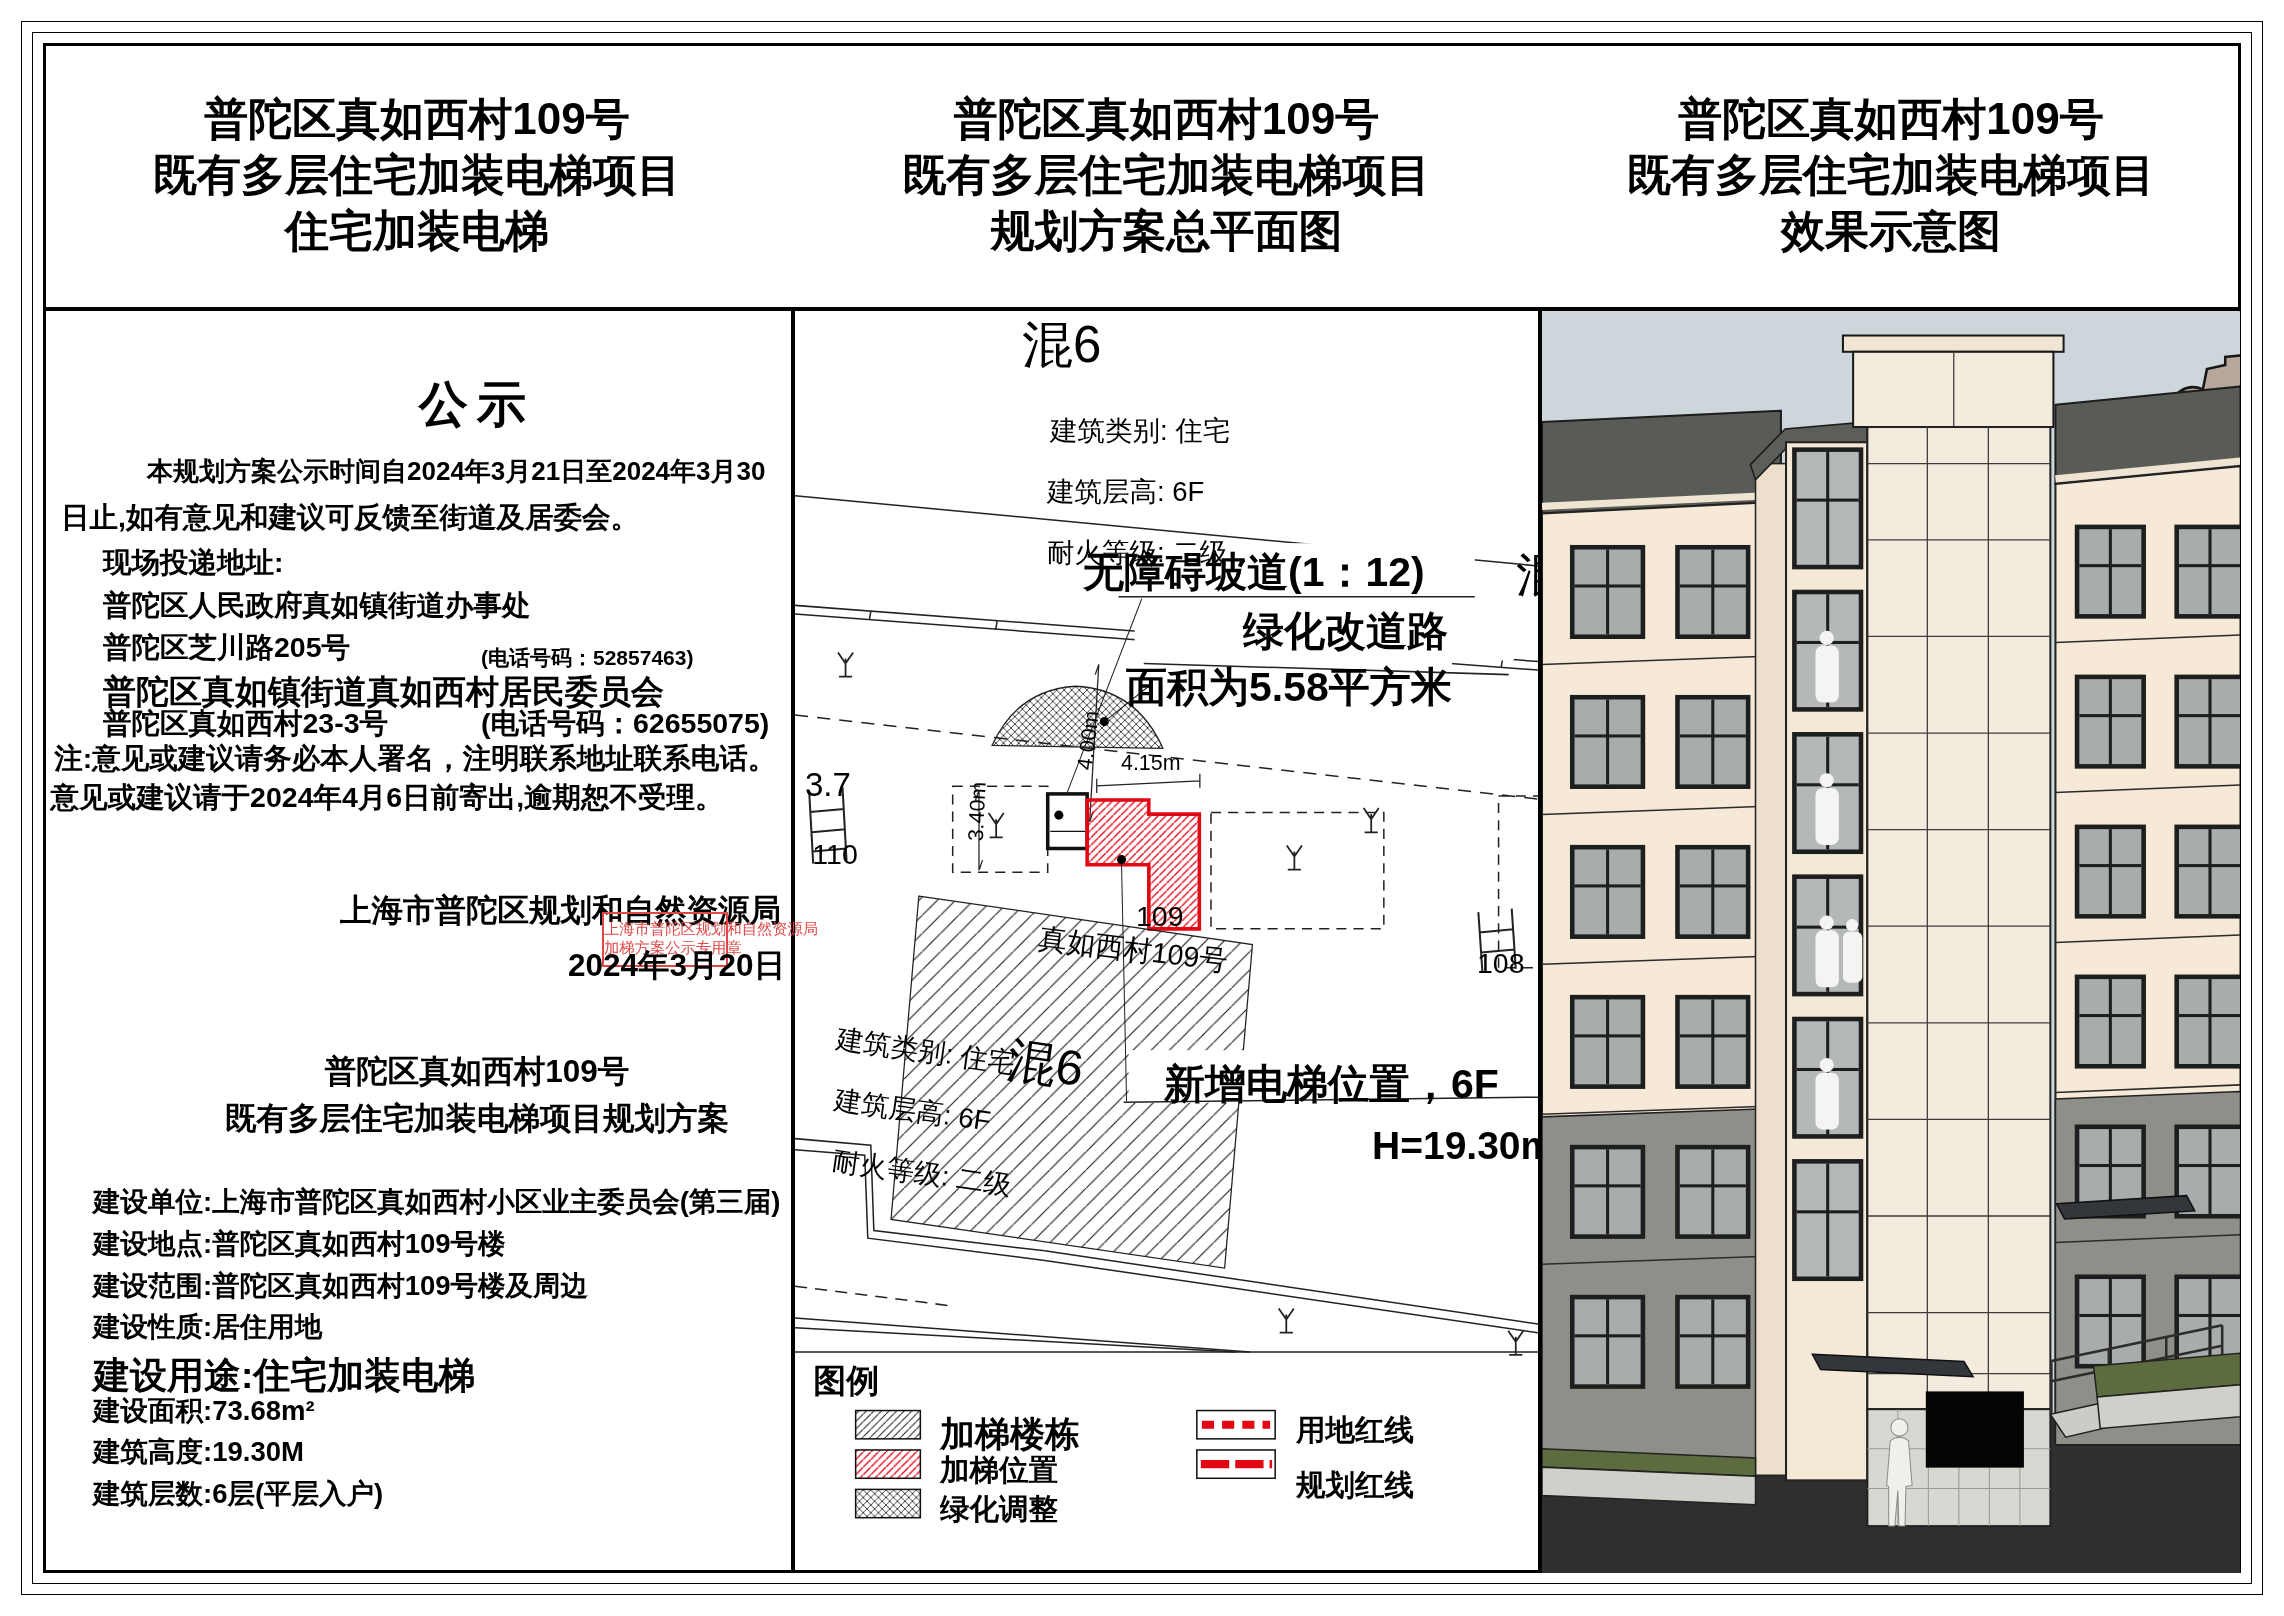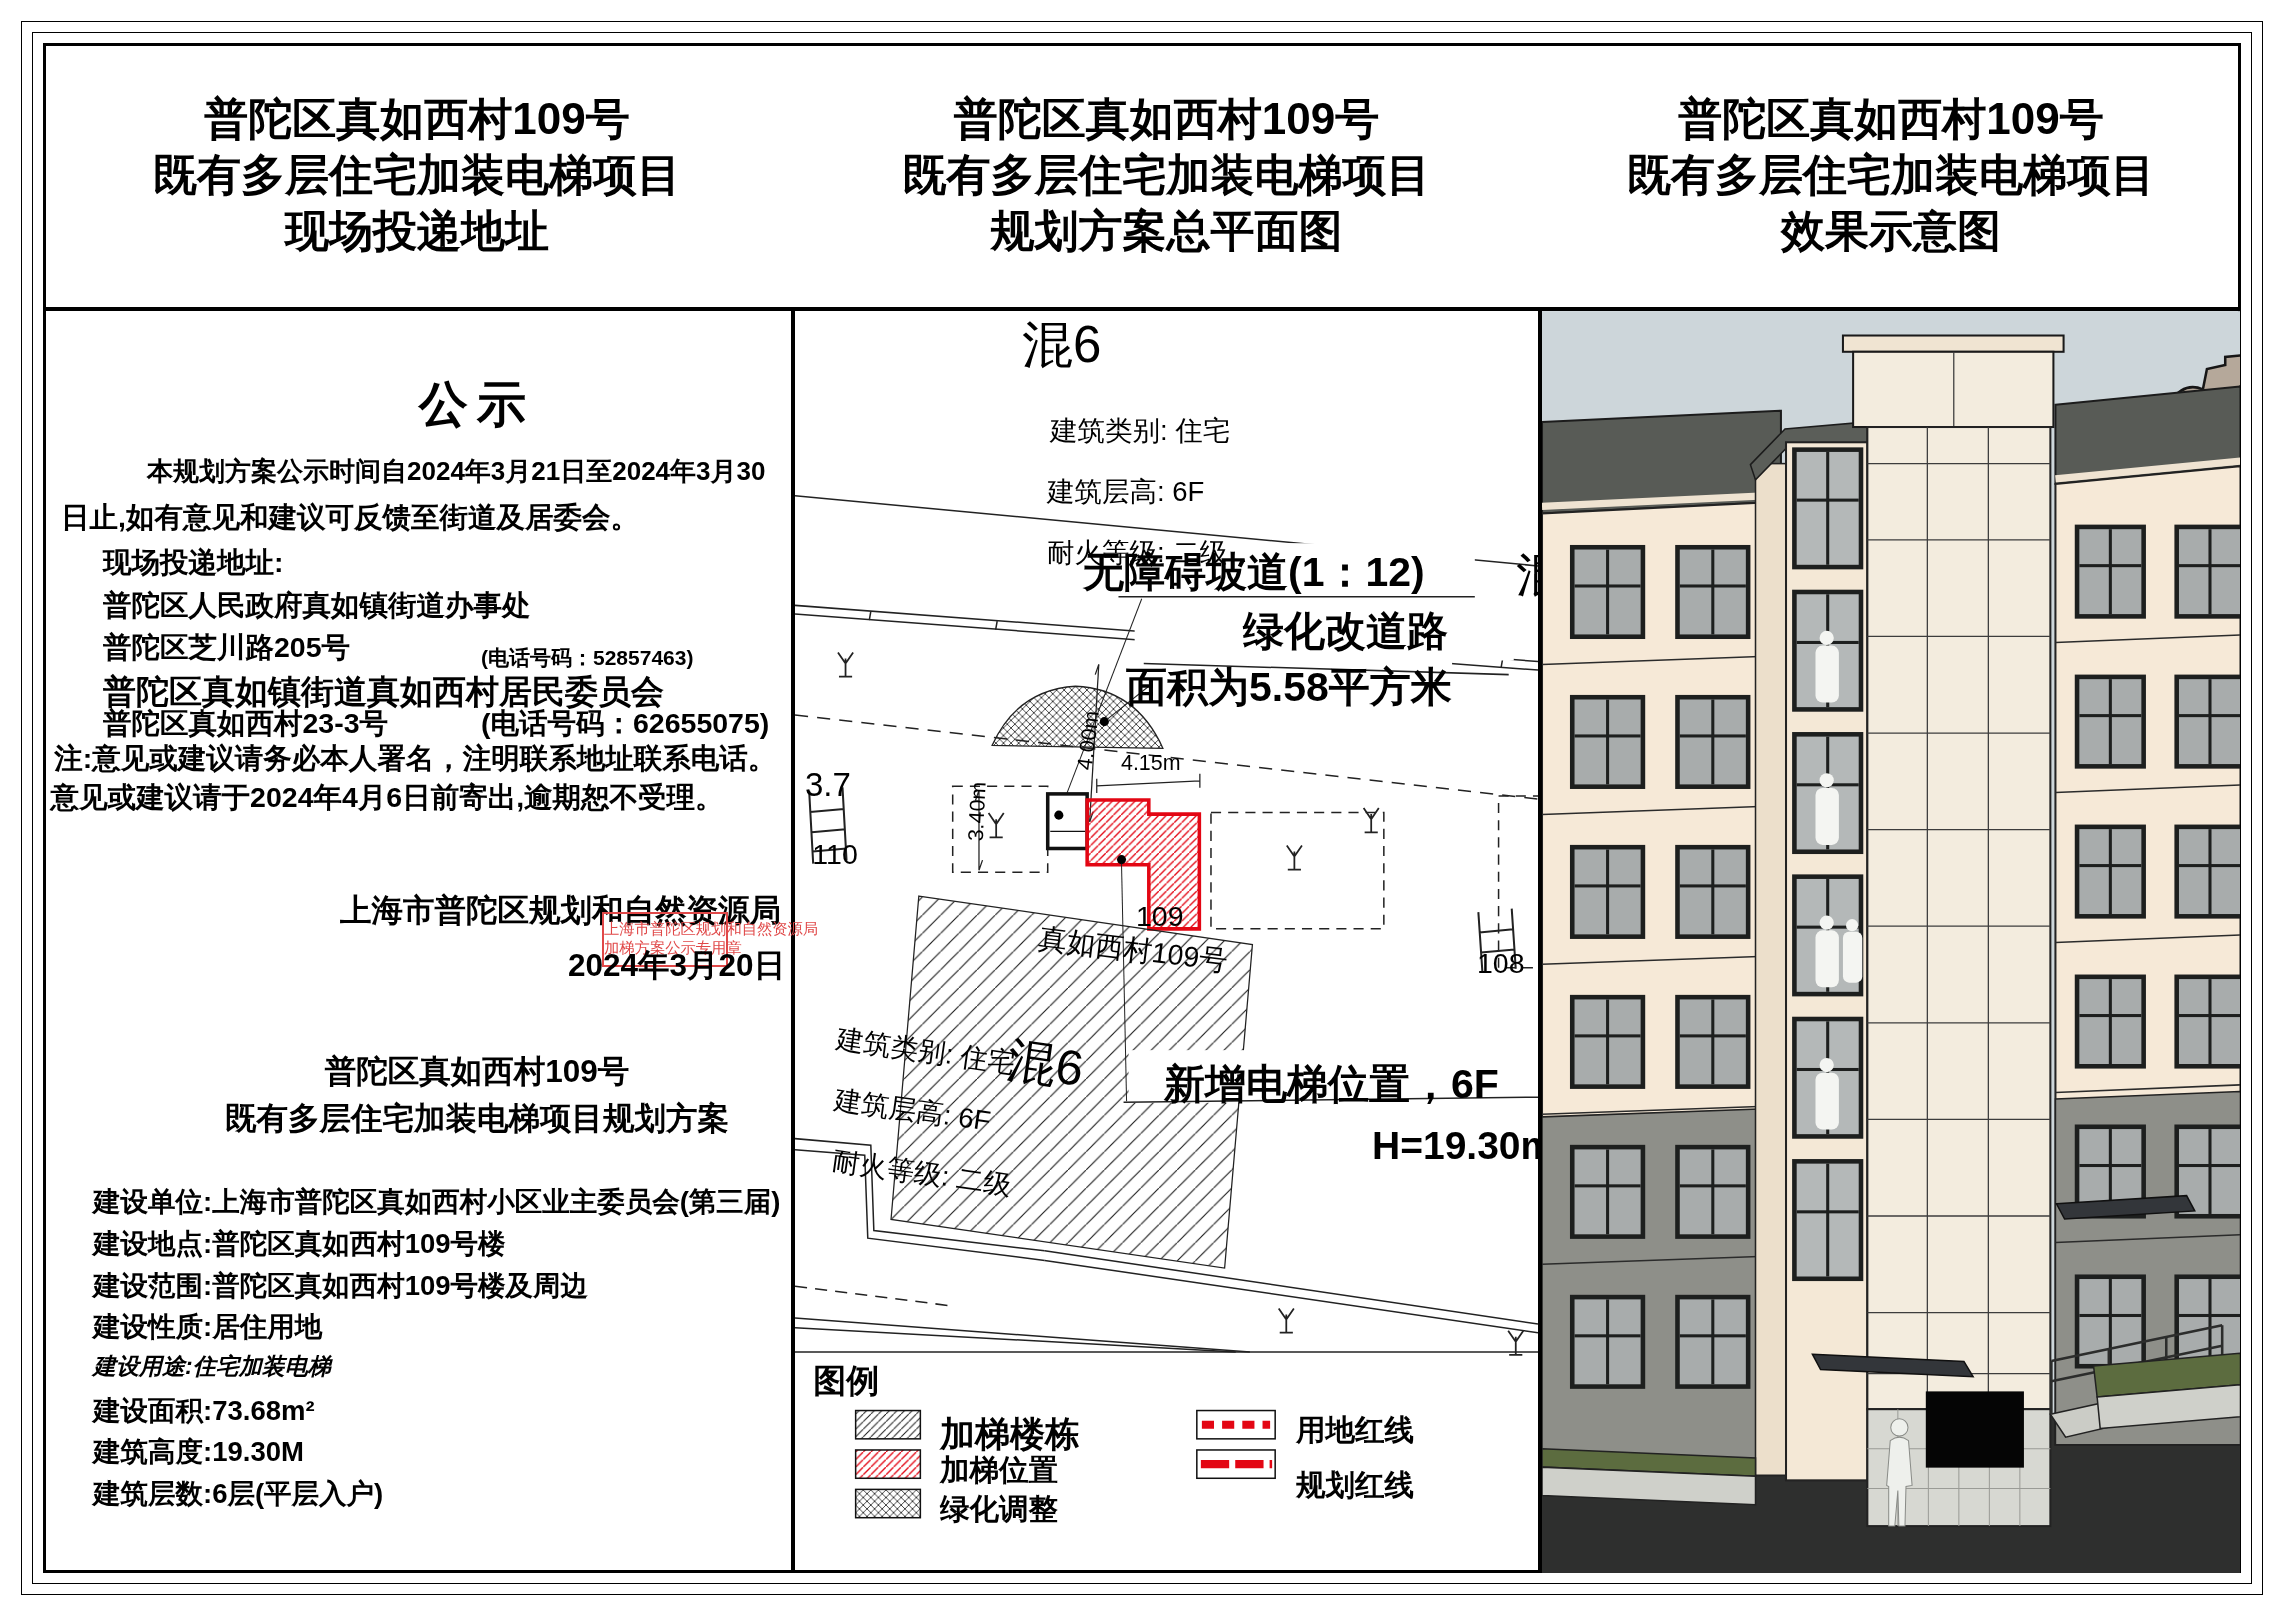--- a/index.html
+++ b/index.html
@@ -21,21 +21,21 @@
 <div class="frame" style="left:21px;top:21px;width:2242px;height:1574px;"></div>
 <div class="frame" style="left:32px;top:32px;width:2220px;height:1552px;"></div>
 <div class="frame" style="left:43px;top:43px;width:2198px;height:1530px;border-width:3.6px;"></div>
 <div class="bar" style="left:43px;top:307px;width:2198px;height:4.1px;"></div>
 <div class="bar" style="left:791px;top:310px;width:4.1px;height:1263px;"></div>
 <div class="bar" style="left:1538px;top:310px;width:4.1px;height:1263px;"></div>
 
 <div class="abs" style="left:43px;top:0;width:748px;height:267px;">
   <div class="title-line" style="top:90px;">普陀区真如西村109号</div>
   <div class="title-line" style="top:146px;">既有多层住宅加装电梯项目</div>
-  <div class="title-line" style="top:202px;">现场投递地址</div>
+  <div class="title-line" style="top:202px;">住宅加装电梯</div>
 </div>
 <div class="abs" style="left:795px;top:0;width:743px;height:267px;">
   <div class="title-line" style="top:90px;">普陀区真如西村109号</div>
   <div class="title-line" style="top:146px;">既有多层住宅加装电梯项目</div>
   <div class="title-line" style="top:202px;">规划方案总平面图</div>
 </div>
 <div class="abs" style="left:1542px;top:0;width:698px;height:267px;">
   <div class="title-line" style="top:90px;">普陀区真如西村109号</div>
   <div class="title-line" style="top:146px;">既有多层住宅加装电梯项目</div>
   <div class="title-line" style="top:202px;">效果示意图</div>
@@ -63,21 +63,21 @@
   </div>
   <div class="abs b" style="left:525px;top:634px;font-size:31.5px;">2024年3月20日</div>
 
   <div class="abs b ctr" style="left:0;top:740px;width:100%;font-size:31.5px;">普陀区真如西村109号</div>
   <div class="abs b" style="left:50px;top:873px;font-size:27.5px;">建设单位:上海市普陀区真如西村小区业主委员会(第三届)</div>
 
   <div class="abs b ctr" style="left:0;top:787px;width:100%;font-size:31.5px;">既有多层住宅加装电梯项目规划方案</div>
   <div class="abs b" style="left:50px;top:915px;font-size:27.5px;">建设地点:普陀区真如西村109号楼</div>
   <div class="abs b" style="left:50px;top:957px;font-size:27.5px;">建设范围:普陀区真如西村109号楼及周边</div>
   <div class="abs b" style="left:50px;top:998px;font-size:27.5px;">建设性质:居住用地</div>
-  <div class="abs b" style="left:50px;top:1040px;font-size:23px;font-style:italic;">建设用途:住宅加装电梯</div>
+  <div class="abs b" style="left:50px;top:1040px;font-size:37px;">建设用途:住宅加装电梯</div>
   <div class="abs b" style="left:50px;top:1082px;font-size:27.5px;">建设面积:73.68m²</div>
   <div class="abs b" style="left:50px;top:1123px;font-size:27.5px;">建筑高度:19.30M</div>
   <div class="abs b" style="left:50px;top:1165px;font-size:27.5px;">建筑层数:6层(平层入户)</div>
 </div>
 
 <div class="abs" style="left:795px;top:311px;width:743px;height:1262px;overflow:hidden;">
 
   <svg width="743" height="1262" viewBox="0 0 1470 2482" style="left:0;top:0;">
     <defs>
       <pattern id="diag" width="36" height="36" patternUnits="userSpaceOnUse">

